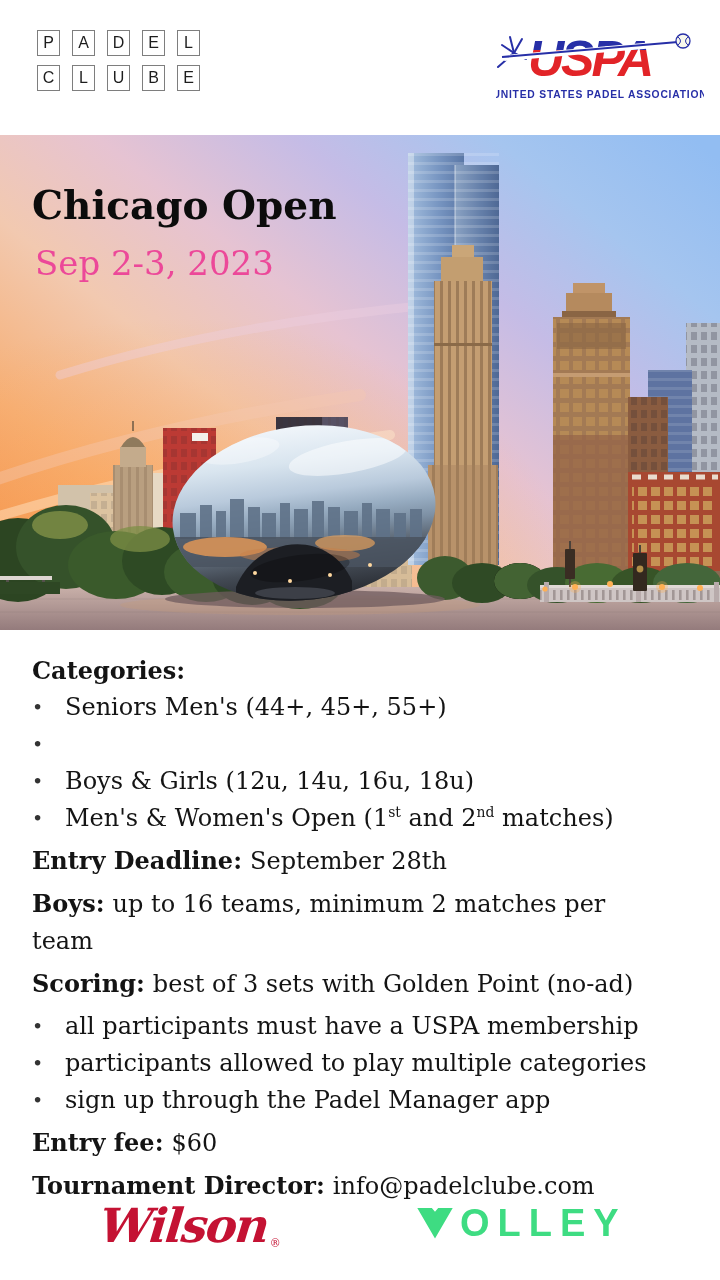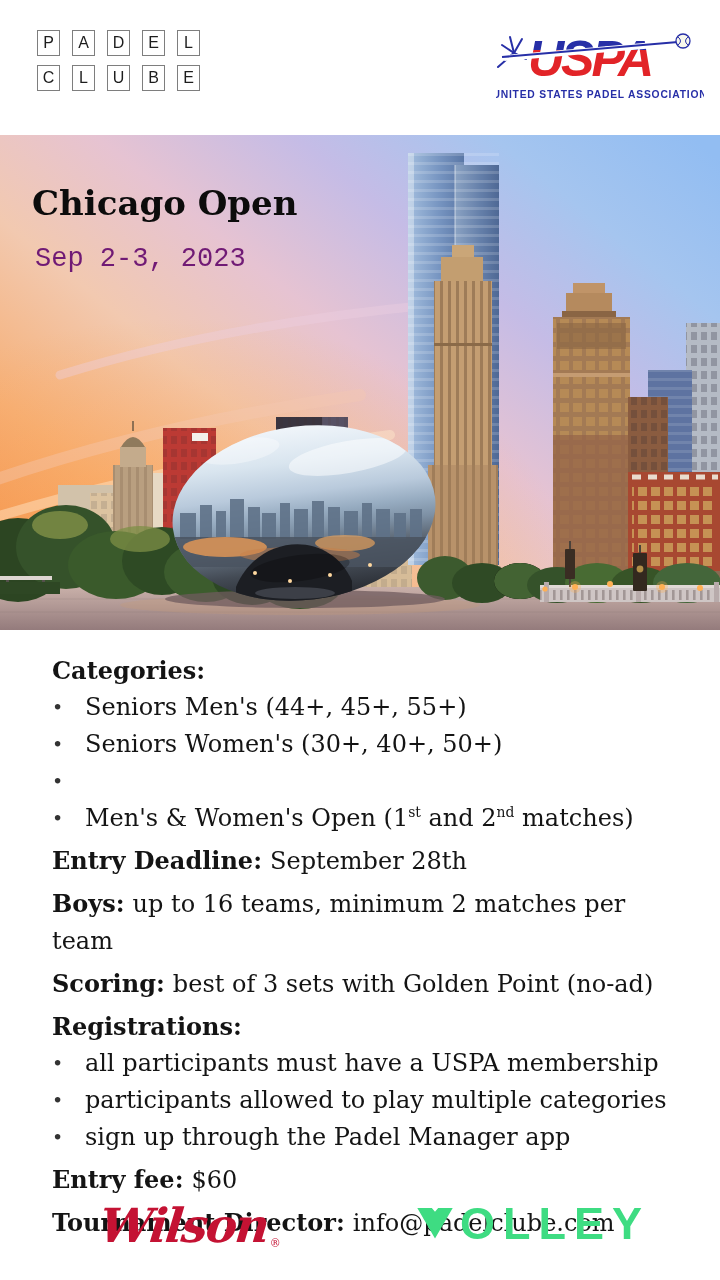--- a/index.html
+++ b/index.html
@@ -9,44 +9,44 @@
   
   .padel-logo{position:absolute;left:37px;top:30px;display:grid;
       grid-template-columns:repeat(5,23px);grid-auto-rows:26px;column-gap:12px;row-gap:9px;}
   .padel-box{border:1.3px solid #7e7e7e;display:flex;align-items:center;justify-content:center;
       font-family:"Liberation Sans",sans-serif;font-size:16px;font-weight:400;color:#1d1d1d;background:#fff;}
   .uspa-logo{position:absolute;left:496px;top:13px;width:208px;height:94px;}
 
   
   .hero{position:absolute;left:0;top:135px;width:720px;height:495px;}
   .hero svg{display:block;}
-  .hero-title{position:absolute;left:32px;top:51px;font-size:34px;font-weight:bold;
+  .hero-title{position:absolute;left:32px;top:51px;font-size:39px;font-weight:bold;
       color:var(--title-color,#0c0c0c);letter-spacing:0;line-height:1;}
-  .hero-date{position:absolute;left:35px;top:111px;font-size:27px;font-weight:400;
-      color:#701a75;line-height:1;font-family:Liberation Mono, monospace;}
-
-  
-  .details{position:absolute;left:52px;top:652px;width:630px;font-size:24px;line-height:37px;color:#141414;}
+  .hero-date{position:absolute;left:35px;top:111px;font-size:34px;font-weight:400;
+      color:#ec4899;line-height:1;}
+
+  
+  .details{position:absolute;left:32px;top:652px;width:630px;font-size:24px;line-height:37px;color:#141414;}
   .heading{font-weight:bold;}
   .blist{margin:0 0 5px 0;}
   .brow{display:flex;}
   .bdot{width:33px;flex:0 0 33px;font-size:19px;color:#333;}
   .para{margin:0 0 5px 0;}
   .lbl{font-weight:bold;margin-right:8px;margin-top:34px;}
   sup{font-size:58%;line-height:0;}
 
   
   .wilson{position:absolute;left:100px;top:1190px;width:180px;height:70px;display:flex;align-items:center;}
   .wilson-text{font-family:"DejaVu Serif","Liberation Serif",serif;font-style:italic;font-weight:bold;
       font-size:47px;color:var(--wilson-red,#c41233);letter-spacing:-2px;transform:skewX(-6deg);}
   .wilson-reg{font-size:11px;color:var(--wilson-red,#c41233);align-self:flex-end;margin:0 0 10px 2px;font-style:normal;}
   .volley{position:absolute;left:417px;top:1203px;height:40px;display:flex;align-items:center;}
   .volley-v{width:36px;height:31px;background:var(--volley-green,#3edc82);margin-right:7px;
       clip-path:polygon(0 0,40% 0,50% 14%,60% 0,100% 0,50% 100%);}
-  .volley-text{font-family:"Liberation Sans",sans-serif;font-weight:800;font-size:45px;
+  .volley-text{font-family:"Liberation Sans",sans-serif;font-weight:800;font-size:38px;
       letter-spacing:8px;color:var(--volley-green,#3edc82);line-height:1;}
 
   
   .uspa-acr{font-family:"Liberation Sans",sans-serif;font-weight:900;font-style:italic;
       font-size:50px;letter-spacing:-3px;}
   .uspa-sub{font-family:"Liberation Sans",sans-serif;font-weight:700;font-size:10.3px;letter-spacing:.8px;}
   .stop-blue{stop-color:var(--uspa-blue,#272fa7);}
   .stop-red{stop-color:var(--uspa-red,#e22428);}
 </style>
 </head>
@@ -334,42 +334,41 @@
 
   <div class="details">
     <div class="heading">Categories:</div>
     <div class="blist">
       <div class="brow">
         <span class="bdot">•</span>
         <span>Seniors Men's (44+, 45+, 55+)</span>
       </div>
       <div class="brow">
         <span class="bdot">•</span>
-        <span>Seniors Women's (30+, 40+, 50+)</span>
-      </div>
-      <div class="brow">
-        <span class="bdot">•</span>
+      </div>
+      <div class="brow">
+        <span class="bdot">•</span>
+        <span>Boys &amp; Girls (12u, 14u, 16u, 18u)</span>
       </div>
       <div class="brow">
         <span class="bdot">•</span>
         <span><span>Men's &amp; Women's Open (1</span><sup>st</sup><span> and 2</span><sup>nd</sup><span> matches)</span></span>
       </div>
     </div>
 
     <div class="para">
       <span class="lbl">Entry Deadline:</span><span>September 28th</span>
     </div>
     <div class="para">
       <span class="lbl">Boys:</span><span>up to 16 teams, minimum 2 matches per team</span>
     </div>
     <div class="para">
       <span class="lbl">Scoring:</span><span>best of 3 sets with Golden Point (no-ad)</span>
     </div>
 
-    <div class="heading">Registrations:</div>
     <div class="blist">
       <div class="brow">
         <span class="bdot">•</span>
         <span>all participants must have a USPA membership</span>
       </div>
       <div class="brow">
         <span class="bdot">•</span>
         <span>participants allowed to play multiple categories</span>
       </div>
       <div class="brow">

